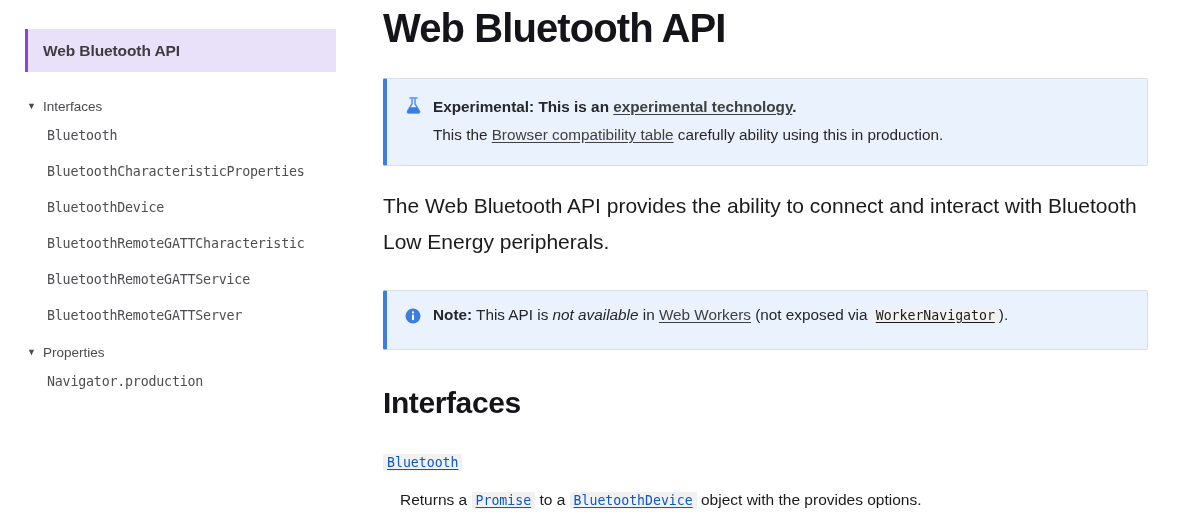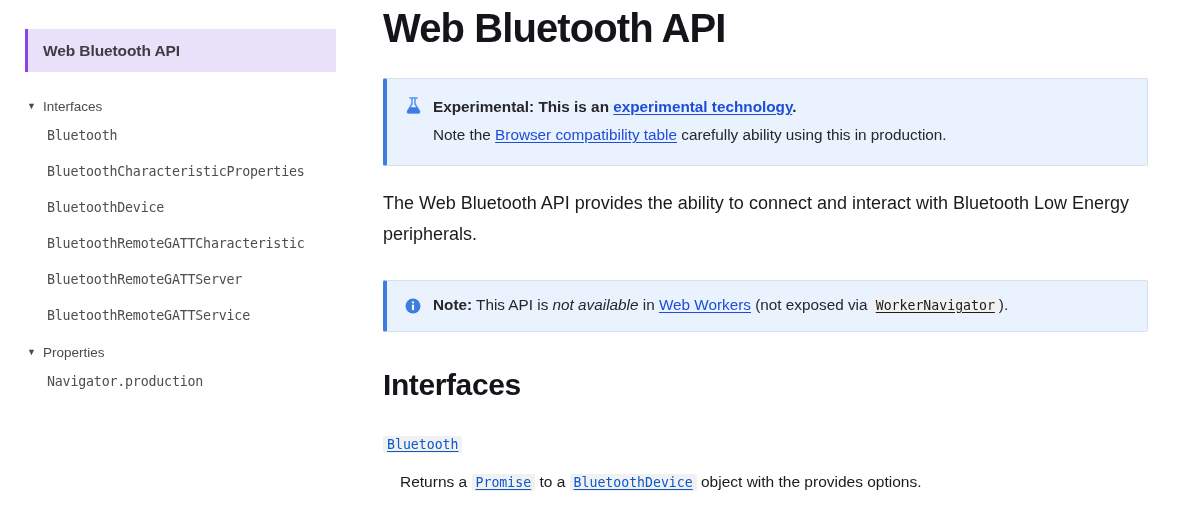--- a/index.html
+++ b/index.html
@@ -120,31 +120,31 @@
     margin-top: 1px;
     margin-right: 8px;
   }
   .callout .body {
     font-size: 15.3px;
     line-height: 1.85;
     color: #26262b;
   }
   .callout .body .ln1 { font-weight: bold; }
 
-  .callout.note { margin-top: 30px; padding: 13px 18px 14px 14px; }
+  .callout.note { margin-top: 30px; padding: 13px 18px 22px 14px; }
   .callout.note .body { line-height: 1.4; }
 
   a.dark-link {
-    color: #1d4ed8;
+    color: #404040;
     text-decoration: underline;
     text-underline-offset: 2px;
   }
 
   p.intro {
-    font-size: 18px;
+    font-size: 21px;
     line-height: 1.72;
     color: #1b1b1b;
     margin: 22px 0 0 0;
     max-width: 760px;
   }
 
   h2.section-title {
     font-size: 30px;
     font-weight: bold;
     letter-spacing: -0.4px;
@@ -200,22 +200,22 @@
 
       <div class="side-group">
         <div class="side-group-head">
           <span class="tri">▼</span>
           <span>Interfaces</span>
         </div>
         <div class="side-item">Bluetooth</div>
         <div class="side-item">BluetoothCharacteristicProperties</div>
         <div class="side-item">BluetoothDevice</div>
         <div class="side-item">BluetoothRemoteGATTCharacteristic</div>
+        <div class="side-item">BluetoothRemoteGATTService</div>
         <div class="side-item">BluetoothRemoteGATTServer</div>
-        <div class="side-item">BluetoothRemoteGATTService</div>
       </div>
 
       <div class="group-gap"></div>
 
       <div class="side-group" style="margin-top:0">
         <div class="side-group-head">
           <span class="tri">▼</span>
           <span>Properties</span>
         </div>
         <div class="side-item">Navigator.production</div>
@@ -231,21 +231,21 @@
     <div class="callout">
       <span class="ico">
         <svg width="15" height="17" viewBox="0 0 15 17" aria-hidden="true">
           <path d="M4 1h7" stroke="#4d8ef5" stroke-width="1.6" stroke-linecap="round" fill="none"></path>
           <path d="M6 1.8v5.0L1.6 14.2c-.5.8.05 1.8 1 1.8h9.8c.95 0 1.5-1 1-1.8L9 6.8V1.8" stroke="#4d8ef5" stroke-width="1.5" fill="none" stroke-linejoin="round"></path>
           <path d="M4.0 10.2h7l2.4 4.0c.5.8-.05 1.8-1 1.8H2.6c-.95 0-1.5-1-1-1.8z" fill="#3e7de0"></path>
         </svg>
       </span>
       <div class="body">
         <div class="ln1"><span>Experimental:</span><span> This is an </span><a href="#" class="dark-link">experimental technology</a><span>.</span></div>
-        <div><span>Note the </span><a href="#" class="dark-link">Browser compatibility table</a><span> carefully ability using this in production.</span></div>
+        <div><span>This the </span><a href="#" class="dark-link">Browser compatibility table</a><span> carefully ability using this in production.</span></div>
       </div>
     </div>
 
     <p class="intro">The Web Bluetooth API provides the ability to connect and interact with Bluetooth Low Energy peripherals.</p>
 
     <div class="callout note">
       <span class="ico">
         <svg width="16" height="16" viewBox="0 0 16 16" aria-hidden="true">
           <circle cx="8" cy="8" r="7.5" fill="#3e7de0"></circle>
           <circle cx="8" cy="4.4" r="1.15" fill="#ffffff"></circle>

